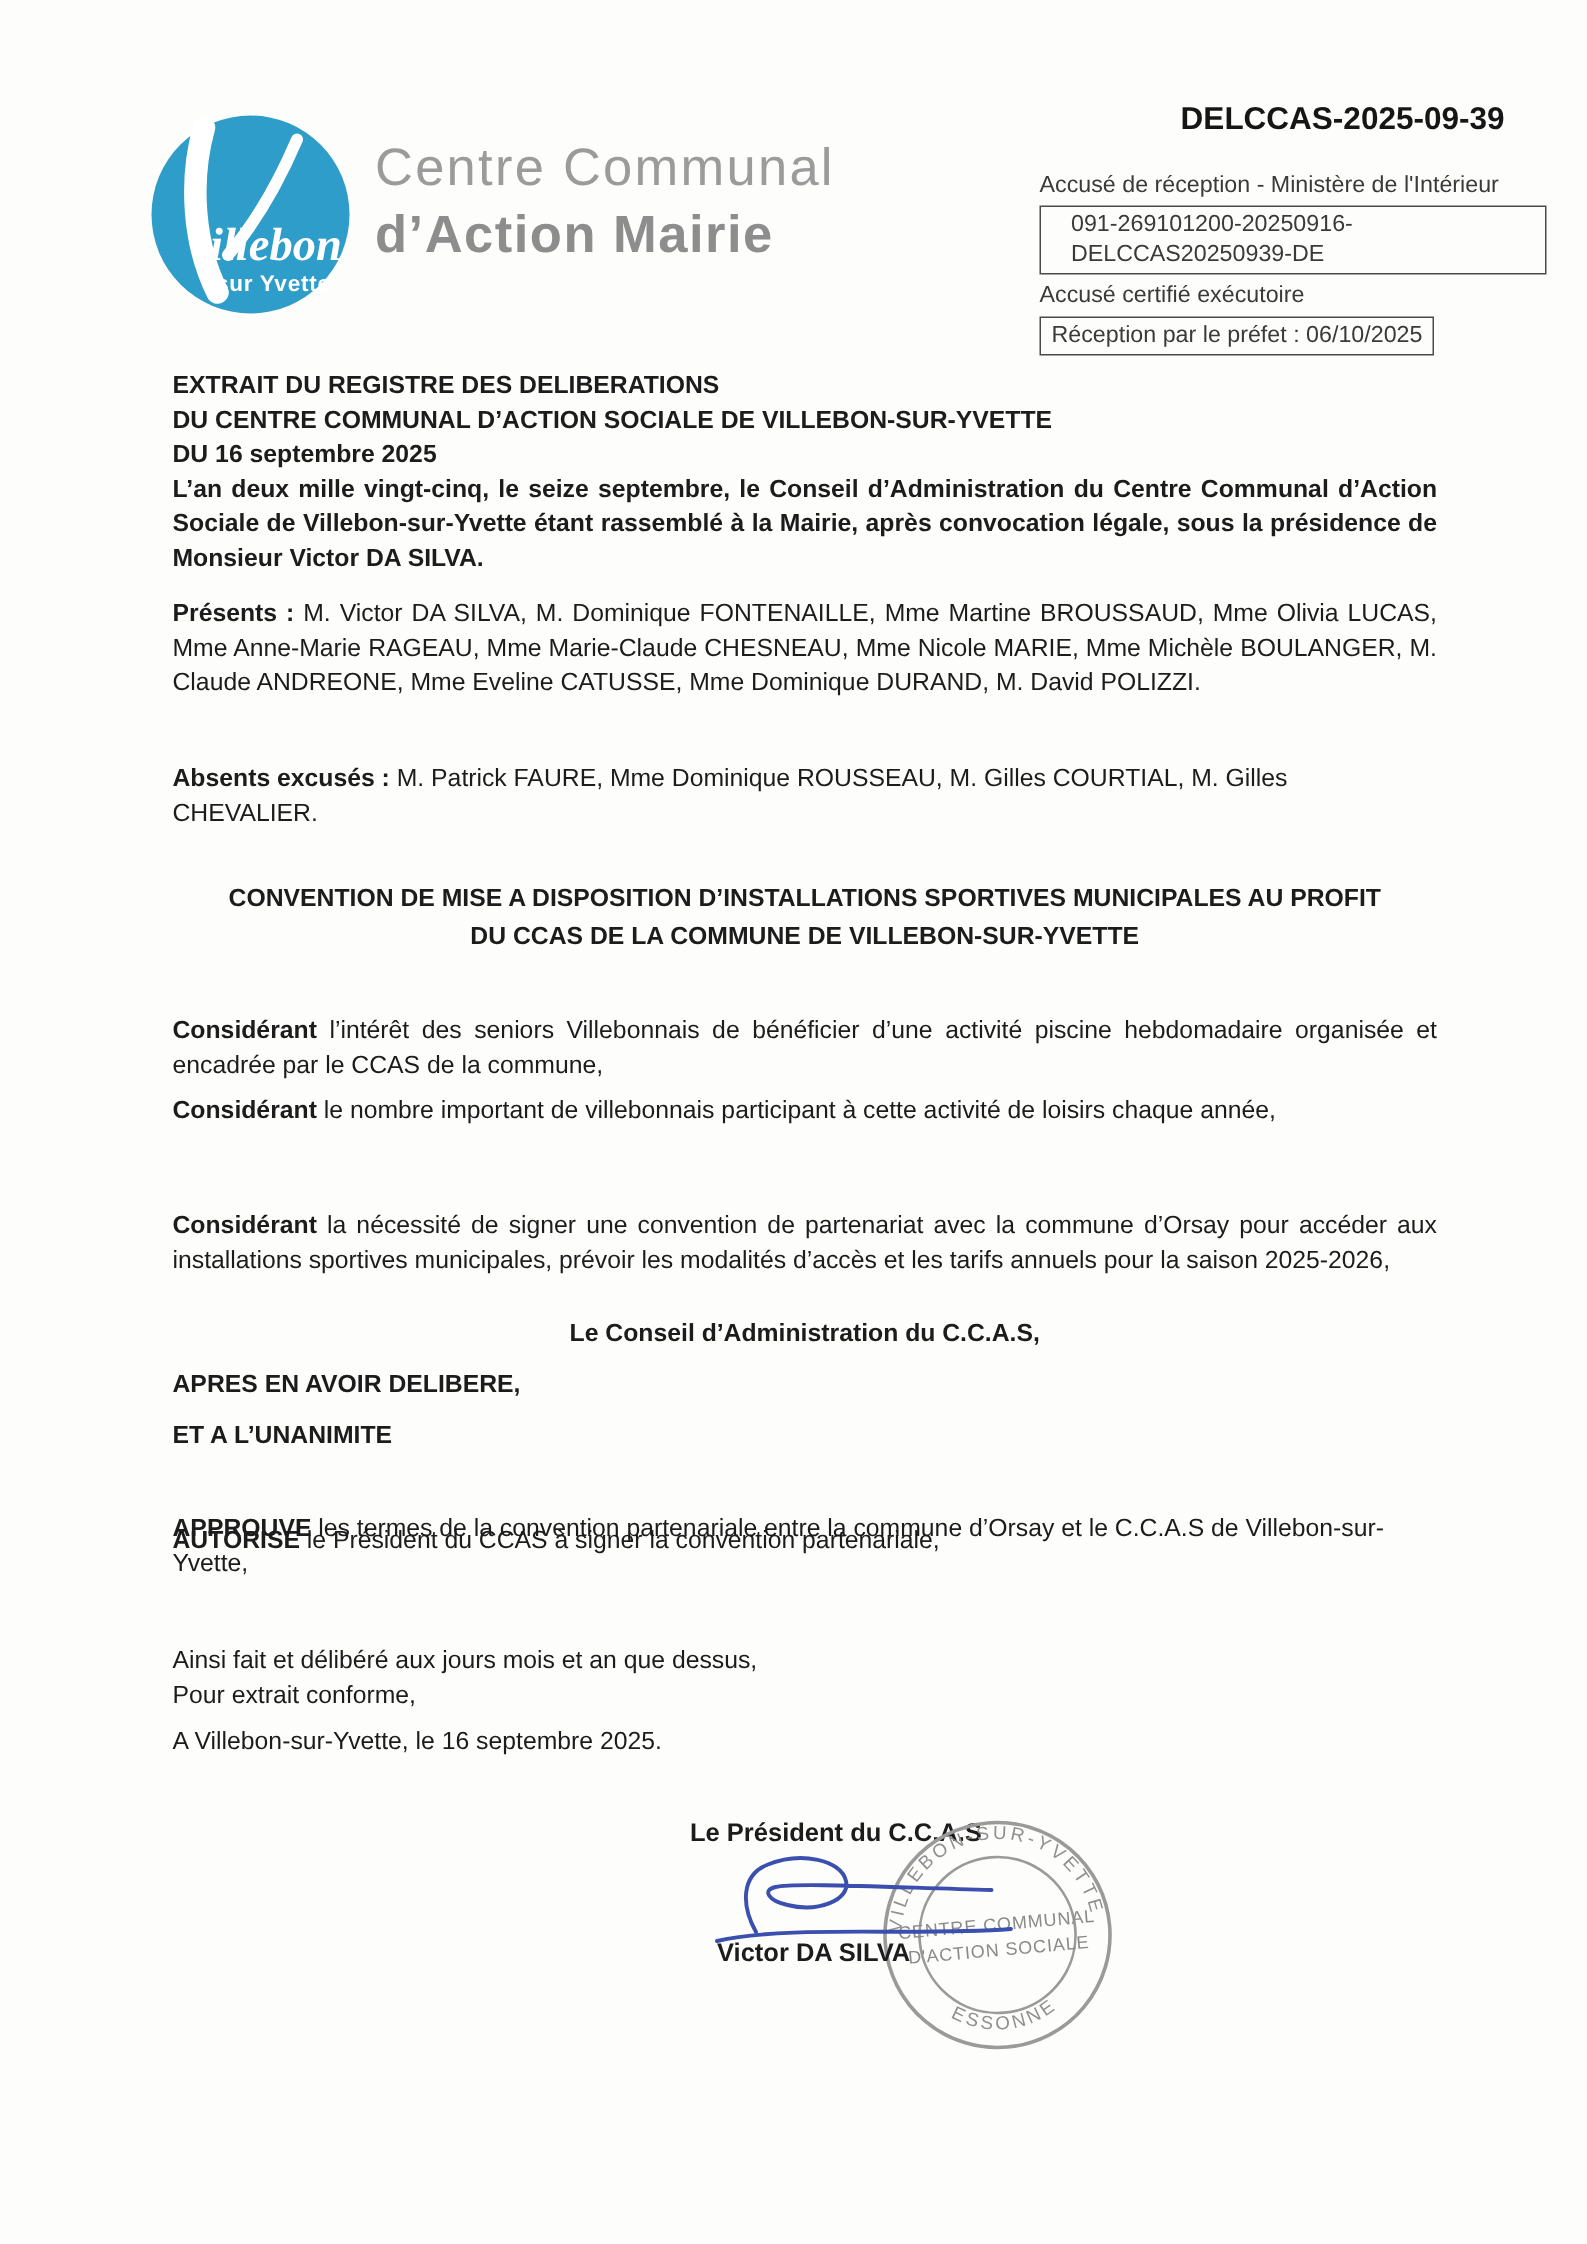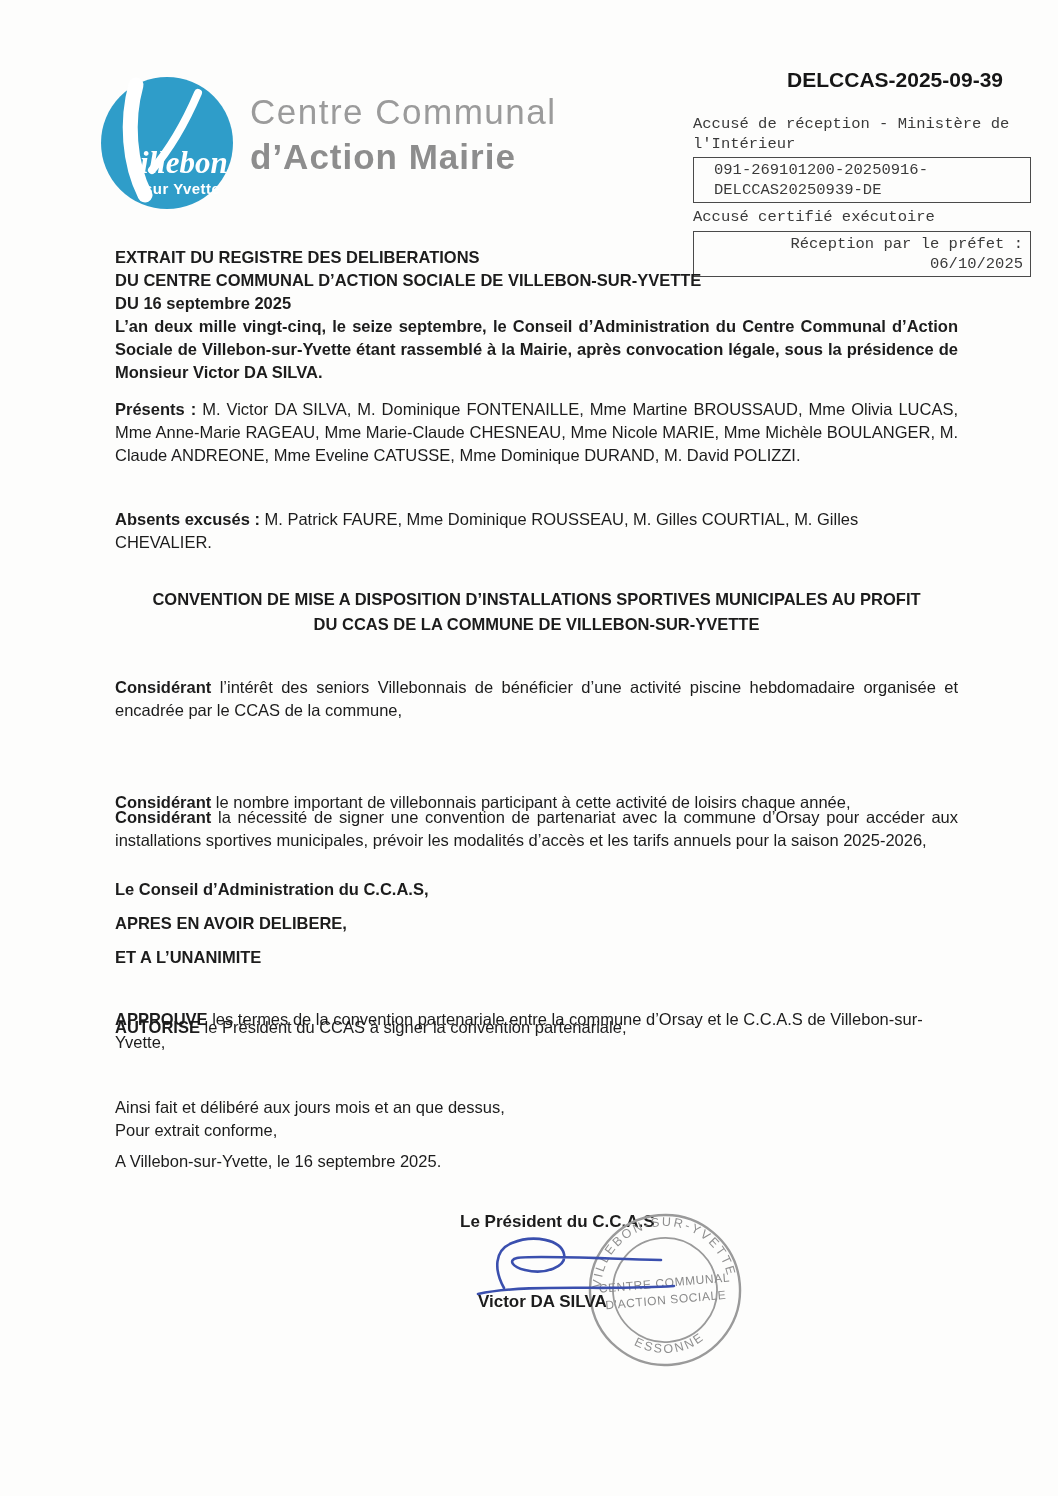--- a/index.html
+++ b/index.html
@@ -8,21 +8,21 @@
     font-family:"Liberation Sans",sans-serif;color:#1c1c1c;overflow:hidden;
     margin:0 auto;
   }
   .abs{position:absolute;}
   .b{font-weight:bold;}
   .just{text-align:justify;}
   .body-txt{font-size:16.5px;line-height:23px;}
   .org-line1{font-size:35px;color:#9b9b9b;letter-spacing:1.5px;}
   .org-line2{font-size:35px;color:#8d8d8d;font-weight:bold;letter-spacing:1px;margin-top:5px;}
   .ref{font-size:21px;font-weight:bold;text-align:right;color:#161616;}
-  .accuse{font-size:15.5px;color:#3a3a3a;line-height:20px;font-family:Liberation Mono, monospace;}
+  .accuse{font-size:15.5px;color:#3a3a3a;line-height:20px;}
   .accuse .boxed{border:1.5px solid #4a4a4a;padding:2px 20px;margin:3px 0 4px 0;}
   .accuse .boxed2{border:1.5px solid #4a4a4a;padding:2px 7px;margin-top:4px;display:inline-block;text-align:right;}
   .subject{font-weight:bold;text-align:center;font-size:16.5px;line-height:25px;}
   .sig-title{font-size:17px;font-weight:bold;}
   .stamp-arc{font-size:12.5px;letter-spacing:2.2px;fill:#8f8f8f;font-family:"Liberation Sans",sans-serif;}
   .stamp-center{font-size:12px;letter-spacing:0.6px;fill:#8a8a8a;font-family:"Liberation Sans",sans-serif;}
   .logo-script{font-family:"Liberation Serif",serif;font-style:italic;font-weight:bold;fill:#ffffff;font-size:31px;}
   .logo-sub{font-family:"Liberation Sans",sans-serif;font-weight:bold;fill:#ffffff;font-size:15px;letter-spacing:0.5px;}
 </style>
 </head>
@@ -68,28 +68,28 @@
   </div>
 
   <div class="abs subject" style="left:115px;top:587px;width:843px;">
     <div>CONVENTION DE MISE A DISPOSITION D’INSTALLATIONS SPORTIVES MUNICIPALES AU PROFIT</div>
     <div>DU CCAS DE LA COMMUNE DE VILLEBON-SUR-YVETTE</div>
   </div>
 
   <div class="abs body-txt just" style="left:115px;top:676px;width:843px;">
     <span class="b">Considérant</span><span> l’intérêt des seniors Villebonnais de bénéficier d’une activité piscine hebdomadaire organisée et encadrée par le CCAS de la commune,</span>
   </div>
-  <div class="abs body-txt just" style="left:115px;top:791px;width:843px;">
+  <div class="abs body-txt just" style="left:115px;top:729px;width:843px;">
     <span class="b">Considérant</span><span> le nombre important de villebonnais participant à cette activité de loisirs chaque année,</span>
   </div>
   <div class="abs body-txt just" style="left:115px;top:806px;width:843px;">
     <span class="b">Considérant</span><span> la nécessité de signer une convention de partenariat avec la commune d’Orsay pour accéder aux installations sportives municipales, prévoir les modalités d’accès et les tarifs annuels pour la saison 2025-2026,</span>
   </div>
 
-  <div class="abs body-txt b" style="left:115px;top:878px;width:843px;">Le Conseil d’Administration du C.C.A.S,</div>
+  <div class="abs body-txt b" style="left:115px;top:878px;width:843px;text-align:center;">Le Conseil d’Administration du C.C.A.S,</div>
   <div class="abs body-txt b" style="left:115px;top:912px;width:843px;">APRES EN AVOIR DELIBERE,</div>
   <div class="abs body-txt b" style="left:115px;top:946px;width:843px;">ET A L’UNANIMITE</div>
 
   <div class="abs body-txt" style="left:115px;top:1008px;width:843px;">
     <span class="b">APPROUVE</span><span> les termes de la convention partenariale entre la commune d’Orsay et le C.C.A.S de Villebon-sur-Yvette,</span>
   </div>
   <div class="abs body-txt" style="left:115px;top:1016px;width:843px;">
     <span class="b">AUTORISE</span><span> le Président du CCAS à signer la convention partenariale,</span>
   </div>
 

